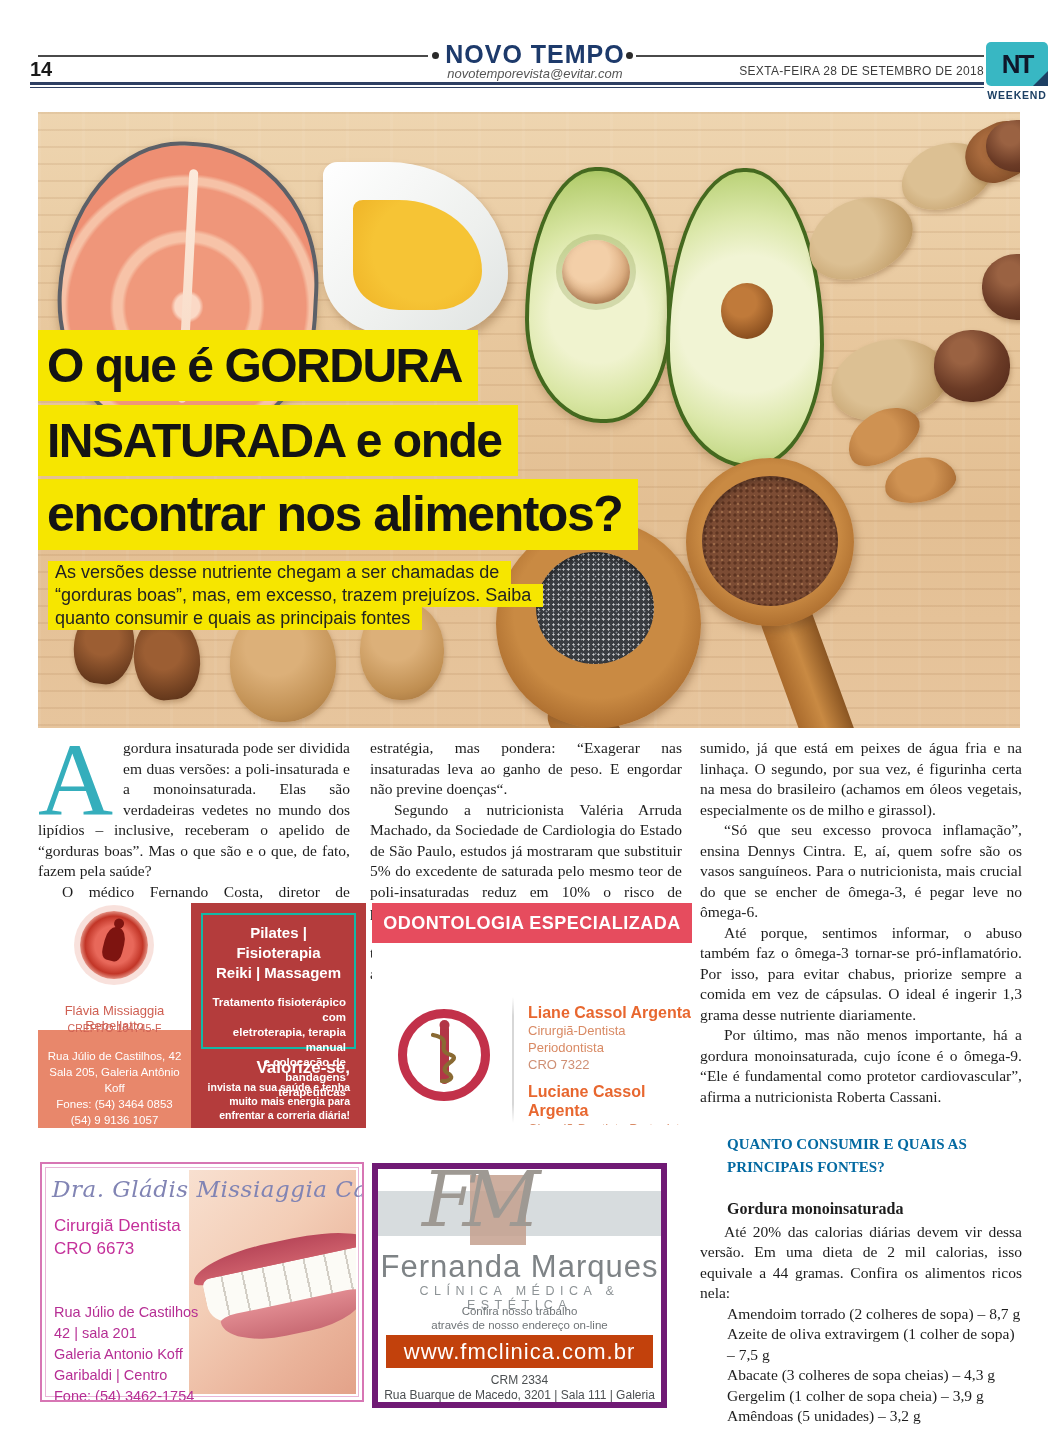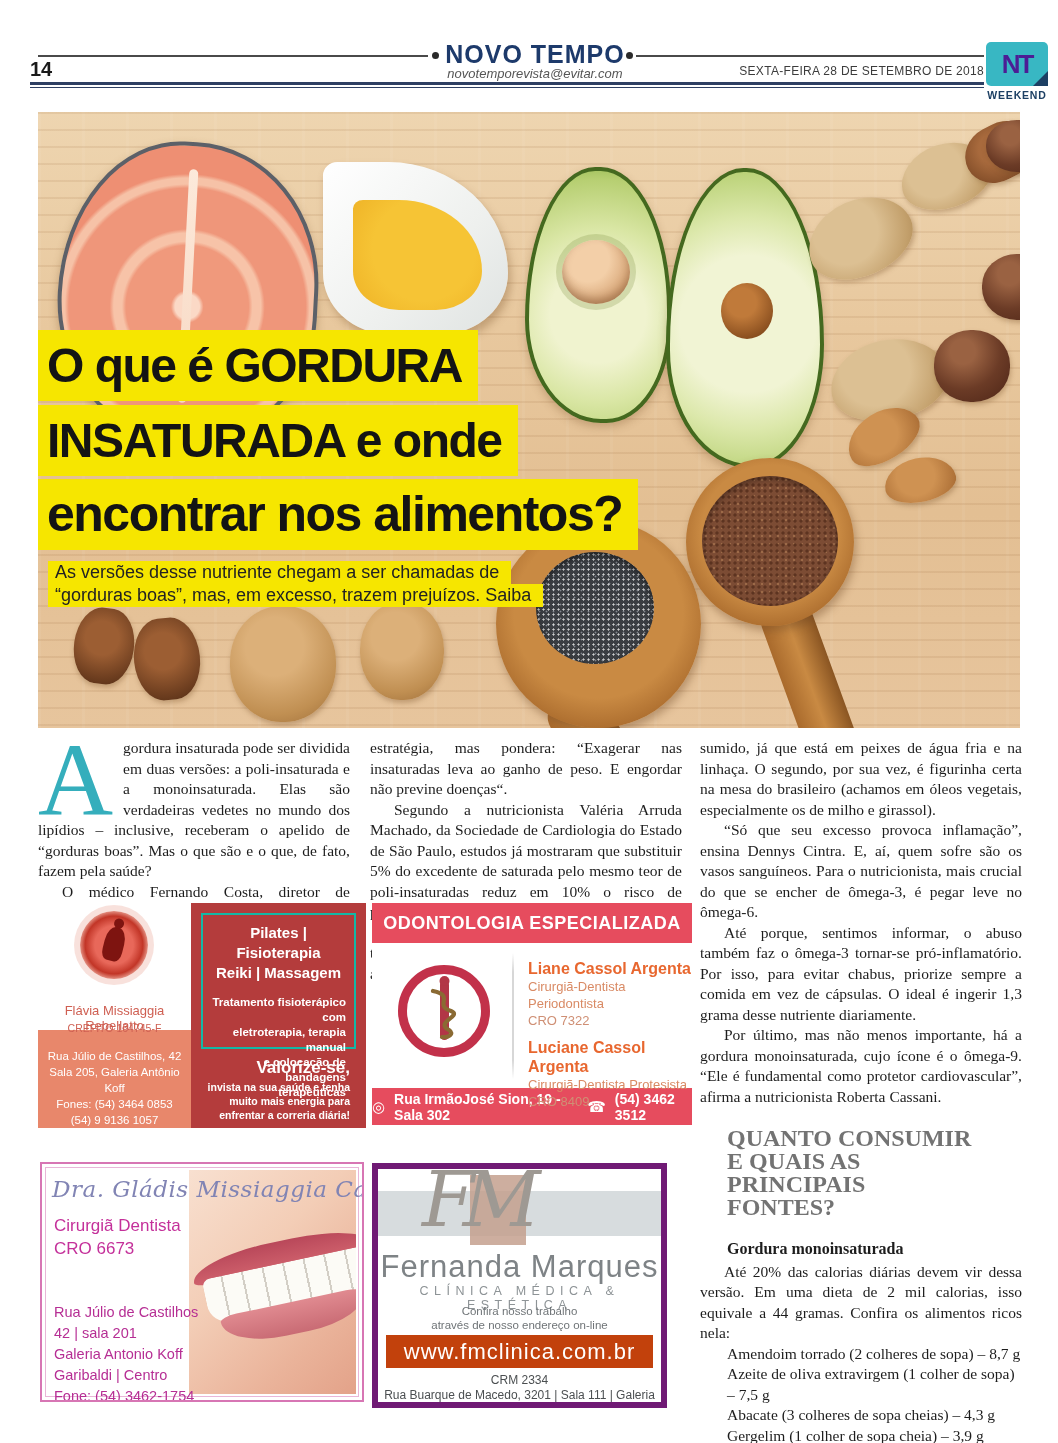--- a/index.html
+++ b/index.html
@@ -13,21 +13,21 @@
   .mast-line.l{left:38px;width:390px;}
   .mast-line.r{left:636px;width:348px;}
   .mast-dot{position:absolute;top:52px;width:7px;height:7px;border-radius:50%;background:#2a2a2a;}
   .mast-dot.l{left:432px;} .mast-dot.r{left:626px;}
   .mast-email{position:absolute;left:0;top:66px;width:100%;text-align:center;
               font-size:13px;font-style:italic;color:#555;}
   .mast-date{position:absolute;right:86px;top:64px;font-size:12px;color:#3c3c3c;letter-spacing:.3px;}
   .rule-thick{position:absolute;left:30px;top:82px;width:954px;height:3px;background:#2e3f63;}
   .rule-thin{position:absolute;left:30px;top:87px;width:954px;height:1px;background:#2e3f63;}
   .ntlogo{position:absolute;left:986px;top:42px;width:62px;height:44px;background:#38b7c3;
-          border-radius:5px;color:#4c1d95;font-weight:bold;font-size:26px;letter-spacing:-2px;
+          border-radius:5px;color:#0f172a;font-weight:bold;font-size:26px;letter-spacing:-2px;
           display:flex;align-items:center;justify-content:center;}
   .ntlogo .fold{position:absolute;right:0;bottom:0;width:0;height:0;
           border-left:15px solid transparent;border-bottom:15px solid #1c3f63;}
   .ntweekend{position:absolute;left:986px;top:89px;width:62px;text-align:center;
           font-size:10.5px;font-weight:bold;color:#1c3f63;letter-spacing:.8px;}
   
   .hero{position:absolute;left:38px;top:112px;width:982px;height:616px;overflow:hidden;
         background:linear-gradient(180deg,#eed5b0 0%,#e8c89e 35%,#e3bf93 65%,#e7c59d 100%);}
   .hero .grain{position:absolute;inset:0;
         background:repeating-linear-gradient(180deg,rgba(150,100,55,.12) 0 2px,transparent 2px 17px),
@@ -103,22 +103,22 @@
   .subhead div{background:#f6e600;color:#222;font-size:18px;line-height:20px;
         padding:1px 12px 2px 7px;width:fit-content;white-space:nowrap;}
   
   .col{position:absolute;top:738px;width:312px;font-family:"Liberation Serif",serif;
        font-size:15.5px;line-height:20.5px;text-align:justify;color:#1d1d1d;}
   .c1{left:38px;} .c2{left:370px;} .c3{left:700px;width:322px;}
   .col p{margin:0;}
   .col p.ind{text-indent:24px;}
   .dropcap{float:left;font-size:104px;line-height:80px;color:#35aebc;margin:2px 10px 0 0;
        font-family:"Liberation Serif",serif;}
-  .tealhead{font-family:"Liberation Serif",serif;font-weight:bold;color:#737373;
-       font-size:24px;line-height:23px;margin:20px 0 0 27px;width:250px;text-align:left;}
+  .tealhead{font-family:"Liberation Serif",serif;font-weight:bold;color:#0369a1;
+       font-size:15px;line-height:23px;margin:26px 0 0 27px;width:250px;text-align:left;}
   .gtitle{font-family:"Liberation Serif",serif;font-weight:bold;font-size:16px;
        margin:20px 0 0 27px;text-align:left;}
   .intro{text-indent:24px;margin-top:2px !important;}
   .foodlist{list-style:none;margin:0;padding:0;text-align:left;}
   .foodlist li{padding-left:27px;}
   
   .ad{position:absolute;overflow:hidden;}
   
   .ad-fisio{left:38px;top:903px;width:328px;height:225px;display:flex;}
   .af-left{width:153px;display:flex;flex-direction:column;}
@@ -141,21 +141,21 @@
   .af-serv{font-size:15px;font-weight:bold;text-align:center;line-height:20px;}
   .af-treat{font-size:11.5px;font-weight:bold;text-align:right;line-height:15px;margin-top:12px;}
   .af-val{position:absolute;left:0;top:155px;right:16px;text-align:right;
        font-size:17px;font-weight:bold;margin-left:12px;}
   .af-slog{position:absolute;left:0;top:177px;right:16px;text-align:right;
        font-size:10.5px;font-weight:bold;line-height:14px;}
   
   .ad-odonto{left:372px;top:903px;width:320px;height:222px;background:#fff;}
   .ao-head{height:40px;background:#e64c5e;color:#fff;display:flex;align-items:center;
        justify-content:center;font-size:18px;font-weight:bold;letter-spacing:.5px;}
-  .ao-body{position:relative;height:145px;}
+  .ao-body{position:relative;height:145px;margin-top:44px;}
   .ao-logo{position:absolute;left:26px;top:22px;width:92px;height:92px;border-radius:50%;
        border:9px solid #c2314a;box-sizing:border-box;display:flex;align-items:center;justify-content:center;}
   .ao-div{position:absolute;left:140px;top:10px;width:2px;height:126px;
        background:linear-gradient(180deg,transparent,#d7d7d7 15%,#d7d7d7 85%,transparent);}
   .ao-names{position:absolute;left:156px;top:16px;text-align:left;}
   .ao-name{font-size:16px;font-weight:bold;color:#e8672f;line-height:19px;}
   .ao-role{font-size:13px;color:#d98a64;line-height:17px;}
   .ao-cro{font-size:13px;color:#cf8f74;line-height:17px;margin-bottom:9px;}
   .ao-foot{height:37px;background:#e64c5e;color:#fff;display:flex;align-items:center;
        justify-content:center;gap:9px;font-size:14px;font-weight:bold;}
@@ -253,20 +253,21 @@
     <div class="food nut pech ph2"></div>
     <div class="food nut walnut wn1"></div>
     <div class="food nut walnut wn2"></div>
 
     <div class="hbar hb1">O que é GORDURA</div>
     <div class="hbar hb3">encontrar nos alimentos?</div>
     <div class="hbar hb2">INSATURADA e onde</div>
     <div class="subhead">
       <div>As versões desse nutriente chegam a ser chamadas de</div>
       <div>“gorduras boas”, mas, em excesso, trazem prejuízos. Saiba</div>
+      <div>quanto consumir e quais as principais fontes</div>
     </div>
   </div>
 
   <div class="col c1">
     <p><span class="dropcap">A</span><span>gordura insaturada pode ser dividida em duas versões: a poli-insaturada e a monoinsaturada. Elas são verdadeiras vedetes no mundo dos lipídios – inclusive, receberam o apelido de “gorduras boas”. Mas o que são e o que, de fato, fazem pela saúde?</span></p>
     <p class="ind">O médico Fernando Costa, diretor de Promoção da Saúde Cardiovascular da Sociedade Brasileira de Cardiologia, confirma que trocar o excesso de gordura saturada por elas é uma boa</p>
   </div>
   <div class="col c2">
     <p>estratégia, mas pondera: “Exagerar nas insaturadas leva ao ganho de peso. E engordar não previne doenças“.</p>
     <p class="ind">Segundo a nutricionista Valéria Arruda Machado, da Sociedade de Cardiologia do Estado de São Paulo, estudos já mostraram que substituir 5% do excedente de saturada pelo mesmo teor de poli-insaturadas reduz em 10% o risco de problemas cardíacos.</p>

